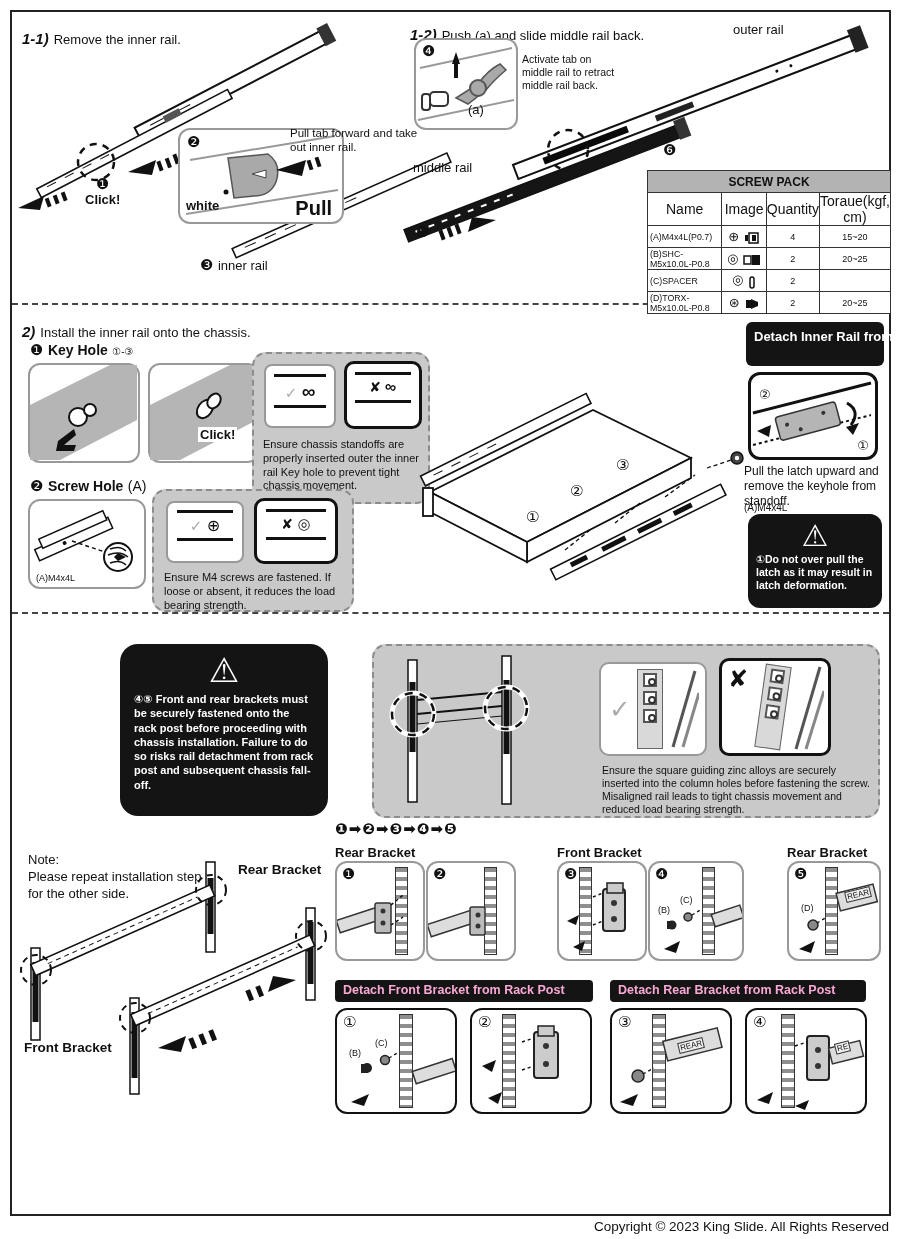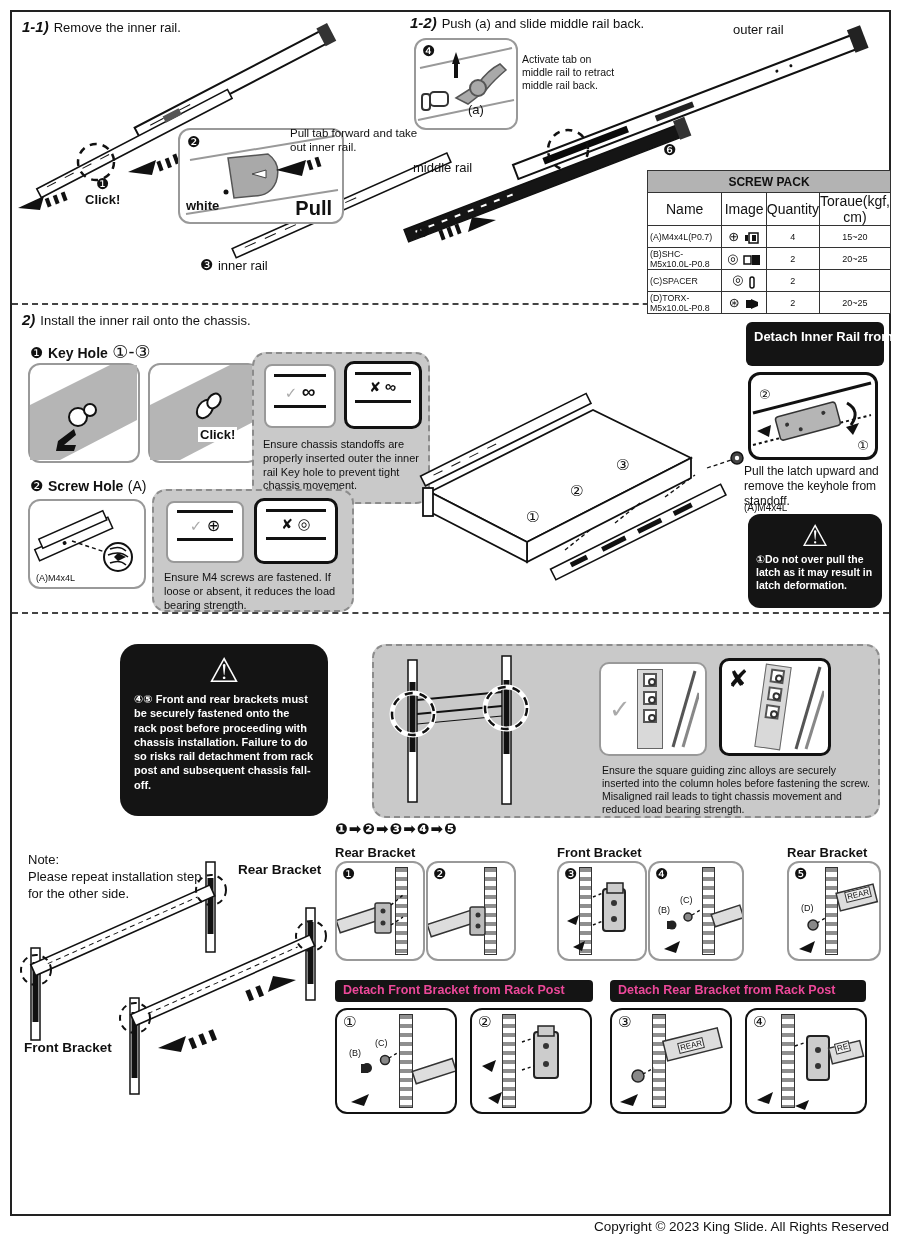--- a/index.html
+++ b/index.html
@@ -2,21 +2,21 @@
 <html><head>
 <meta charset="utf-8">
 <style>
   * { margin:0; padding:0; box-sizing:border-box; }
   html,body { background:#fff; }
   body { font-family:"Liberation Sans","DejaVu Sans",sans-serif; color:#111; }
   #page { position:relative; width:901px; height:1239px; background:#fff; overflow:hidden; }
   .abs { position:absolute; }
   #frame { left:10px; top:10px; width:881px; height:1206px; border:2px solid #222; }
   .sep { left:12px; height:0; border-top:2px dashed #444; width:877px; }
-  .sec-title { font-size:13px; white-space:nowrap; }
+  .sec-title { font-size:13px; white-space:nowrap;margin-top:12px; }
   .sec-num { font-weight:bold; font-style:italic; font-size:15px; margin-right:5px; }
   .badge { font-size:15px; line-height:1; }
   .lbl { font-size:12px; }
   .panel { background:#fff; border:2.5px solid #999; border-radius:12px; }
   .panel-dark { background:#fff; border:3.5px solid #111; border-radius:12px; }
   .graybox { background:#c9c9c9; border:2px dashed #8c8c8c; border-radius:14px; }
   .blackbox { background:#141414; color:#fff; border-radius:12px; }
   .note-text { font-size:11px; line-height:1.25; }
   .check { color:#aaa; font-weight:bold; }
   .cross { color:#111; font-weight:bold; }
@@ -29,21 +29,21 @@
   #screwpack td.nm { text-align:left; padding-left:2px; font-size:8.8px; }
   .frontglyph { font-size:13px; }
   .sideicon { display:inline-block; vertical-align:middle; margin-left:5px; }
   
   .post { background:repeating-linear-gradient(#8f8f8f 0 4px,#fff 4px 9px); border:1.5px solid #333; }
   .sqcol { background:#d9d9d9; border:1px solid #666; display:flex; flex-direction:column; align-items:center; padding-top:3px; gap:4px; }
   .sqhole { width:14px; height:14px; border:2px solid #555; background:#fff; position:relative; }
   .sqhole::after { content:""; position:absolute; left:3px; top:3px; width:4px; height:4px; border:2px solid #333; border-radius:50%; background:#fff; }
   .warn-tri { font-size:30px; color:#fff; text-align:center; display:block; }
   .bb-title { font-weight:bold; font-size:13px; white-space:nowrap; }
-  .detach-hdr { background:#141414; color:#ec4899; font-weight:bold; font-size:12.5px; border-radius:4px; padding:3px 8px 0 8px; height:22px; }
+  .detach-hdr { background:#141414; color:#f9a8d4; font-weight:bold; font-size:12.5px; border-radius:4px; padding:3px 8px 0 8px; height:22px; }
   .bpanel { background:#fff; border:2.5px solid #999; border-radius:12px; overflow:hidden; }
   .dpanel { background:#fff; border:2.5px solid #111; border-radius:12px; overflow:hidden; }
   .ringnum { font-size:15px; }
   .tinylbl { font-size:9px; }
   .seq { font-size:15px; font-weight:bold; letter-spacing:1px; }
   .grp { font-weight:bold; font-size:13px; }
 </style>
 </head>
 <body>
 
@@ -229,21 +229,21 @@
   </tbody>
     </table>
 
   <div class="abs sec-title" style="left:22px; top:311px;">
     <span class="sec-num">2)</span><span>Install the inner rail onto the chassis.</span>
   </div>
 
   <div class="abs" style="left:30px; top:341px;">
     <span class="badge">❶</span>
     <span style="font-weight:bold; font-size:14px;">Key Hole</span>
-    <span style="font-size:18px;">①-③</span>
+    <span style="font-size:10px;">①-③</span>
   </div>
 
   <div class="abs panel" style="left:28px; top:363px; width:112px; height:100px;">
     <svg width="107" height="95">
       <polygon points="0,40 80,0 107,0 107,55 30,95 0,95" fill="#b5b5b5"></polygon>
       <circle cx="48" cy="52" r="9" fill="#fff" stroke="#111" stroke-width="2"></circle>
       <circle cx="60" cy="45" r="6" fill="#fff" stroke="#111" stroke-width="2"></circle>
       <polygon points="28,76 44,64 46,70 34,80 46,80 44,86 26,86" fill="#111"></polygon>
     </svg>
   </div>

